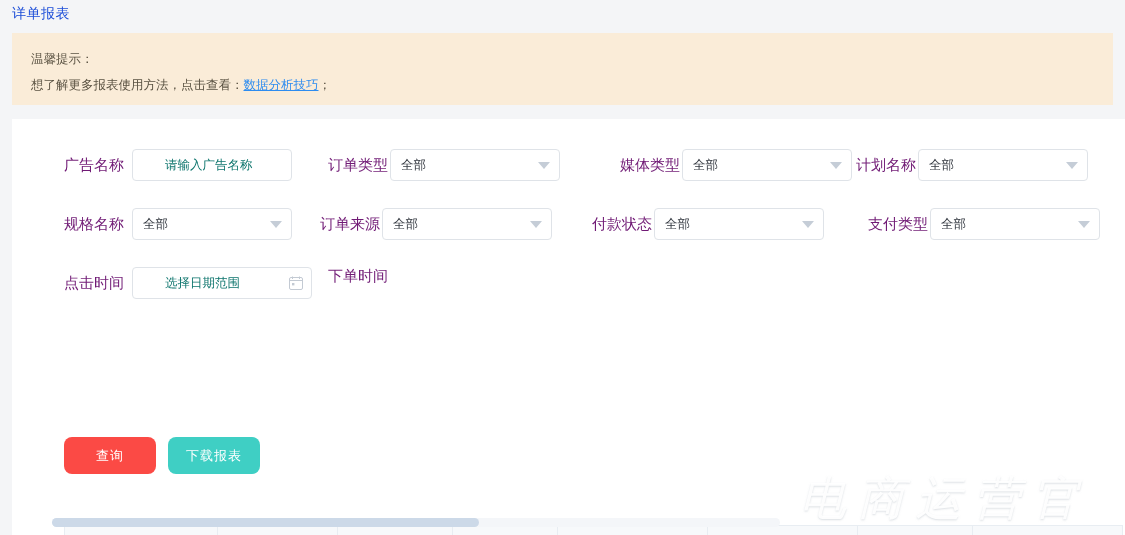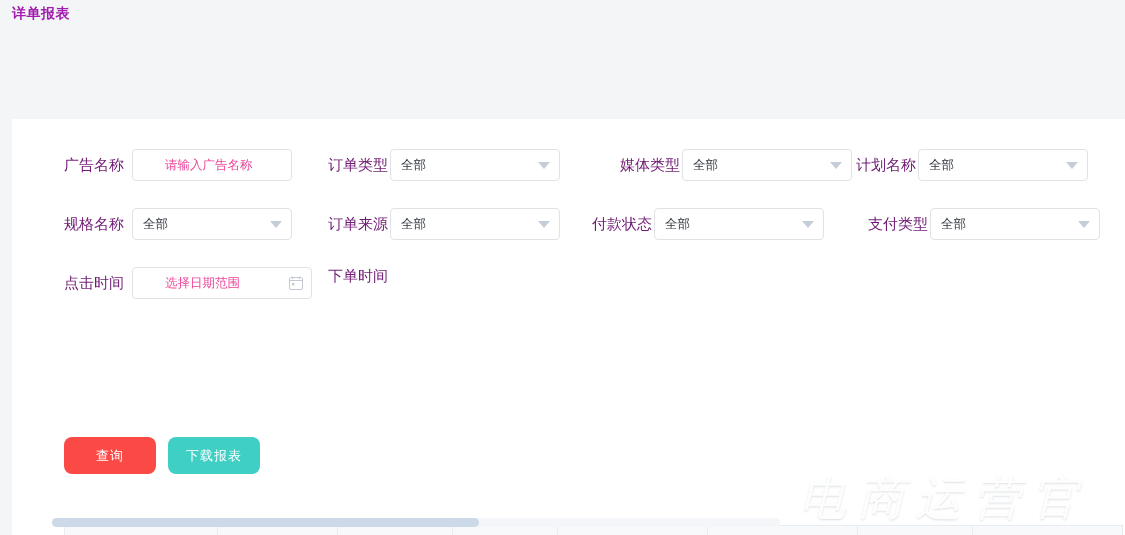--- a/index.html
+++ b/index.html
@@ -11,22 +11,22 @@
     font-family: "Liberation Sans", "DejaVu Sans", sans-serif;
     -webkit-font-smoothing: antialiased;
   }
   .page { position: relative; width: 1125px; height: 535px; }
 
   
   .page-title {
     position: absolute;
     left: 12px; top: 5px;
     font-size: 14px;
-    font-weight: bold;
-    color: #a21caf;
+    font-weight: normal;
+    color: #1d4ed8;
     letter-spacing: .5px;
   }
 
   
   .tip-banner {
     position: absolute;
     left: 12px; top: 33px;
     width: 1101px; height: 72px;
     background: #faecd8;
     border: 1px solid #faecd8;
@@ -70,21 +70,21 @@
     border: 1px solid #dfe3e8;
     border-radius: 4px;
     background: #fff;
     display: flex;
     align-items: center;
     padding: 0 10px;
     font-size: 12.5px;
     color: #333840;
     overflow: hidden;
   }
-  .ctl.placeholder { color: #ec4899; padding-left: 32px; }
+  .ctl.placeholder { color: #0f766e; padding-left: 32px; }
   .ctl-text { white-space: nowrap; overflow: hidden; text-overflow: ellipsis; }
 
   .caret {
     position: absolute;
     right: 9px; top: 50%;
     margin-top: -3px;
     width: 0; height: 0;
     border-left: 6px solid transparent;
     border-right: 6px solid transparent;
     border-top: 7px solid #c5cdd7;
@@ -168,20 +168,26 @@
     white-space: nowrap;
   }
 </style>
 </head>
 <body>
 
 <div class="page">
 
   <div class="page-title">详单报表</div>
 
+  <div class="tip-banner">
+    <div class="tip-line">温馨提示：</div>
+    <div class="tip-line">
+      <span>想了解更多报表使用方法，点击查看：</span><a class="tip-link">数据分析技巧</a><span>；</span>
+    </div>
+  </div>
 
   <div class="content-card">
 
     <div class="form-area">
 
       <div class="field" style="left:52px; top:30px;">
         <div class="field-label" style="width:60px;">广告名称</div>
         <div class="ctl placeholder" style="width:160px;">
           <span class="ctl-text">请输入广告名称</span>
         </div>
@@ -212,21 +218,21 @@
       </div>
 
       <div class="field" style="left:52px; top:89px;">
         <div class="field-label" style="width:60px;">规格名称</div>
         <div class="ctl" style="width:160px;">
           <span class="ctl-text">全部</span>
           <span class="caret"></span>
         </div>
       </div>
 
-      <div class="field" style="left:316px; top:89px;font-family:Liberation Mono, monospace;">
+      <div class="field" style="left:308px; top:89px;font-family:Liberation Mono, monospace;">
         <div class="field-label" style="width:54px;">订单来源</div>
         <div class="ctl" style="width:170px;">
           <span class="ctl-text">全部</span>
           <span class="caret"></span>
         </div>
       </div>
 
       <div class="field" style="left:580px; top:89px;">
         <div class="field-label" style="width:54px;">付款状态</div>
         <div class="ctl" style="width:170px;">

